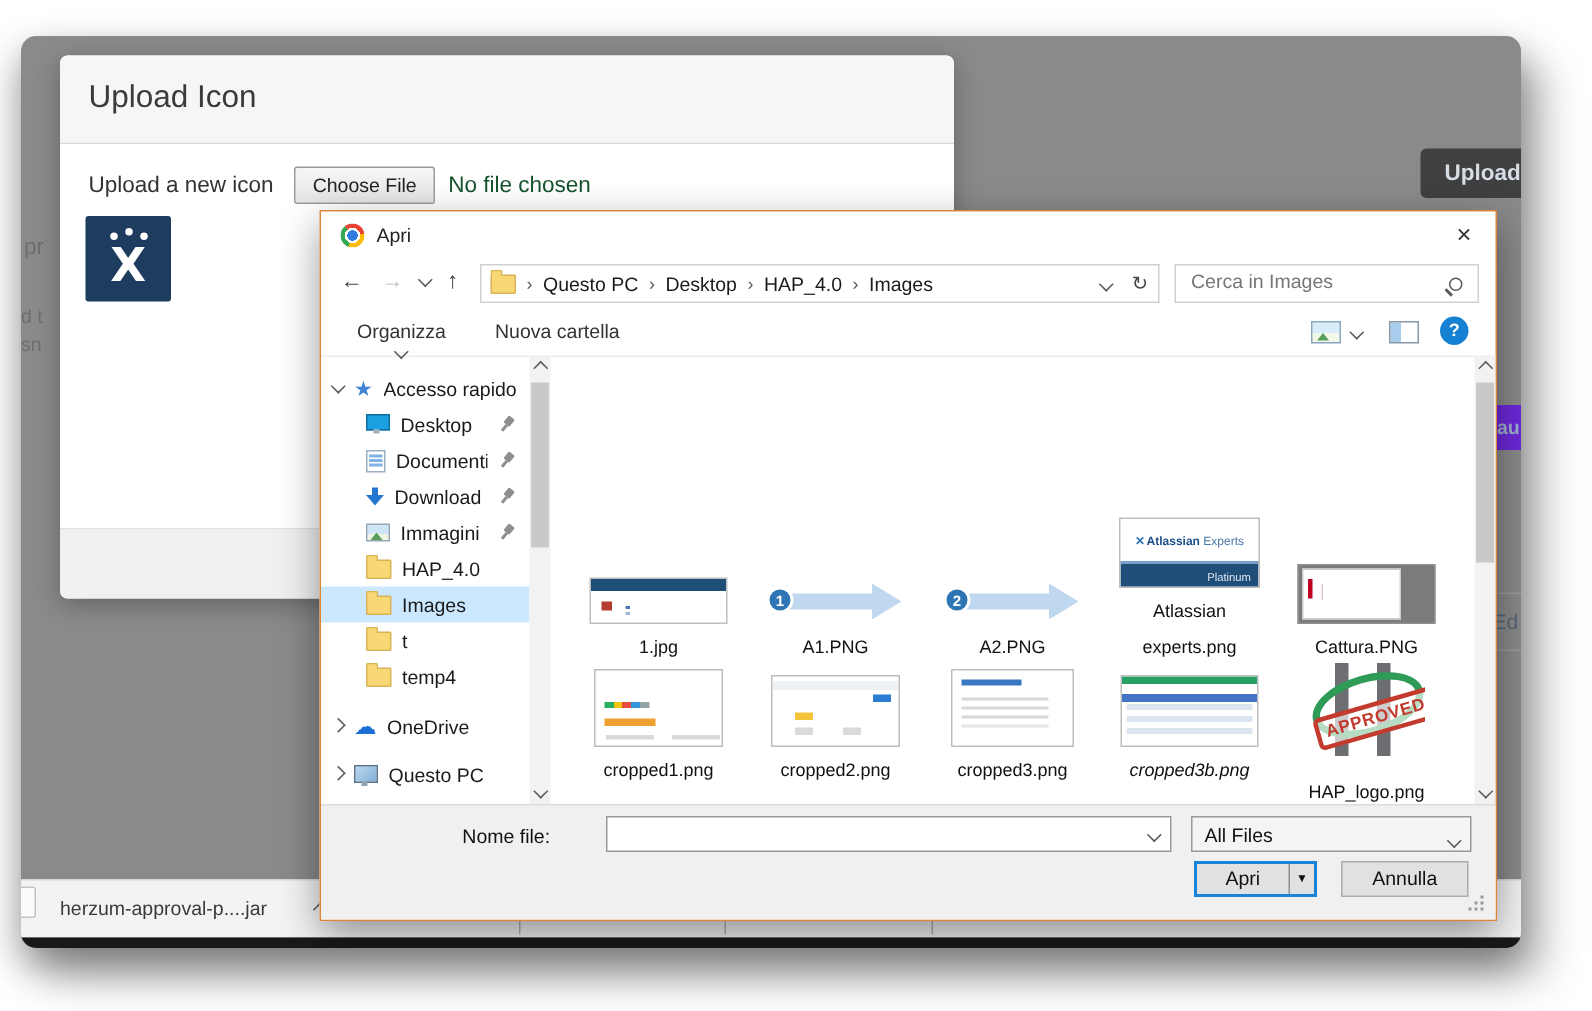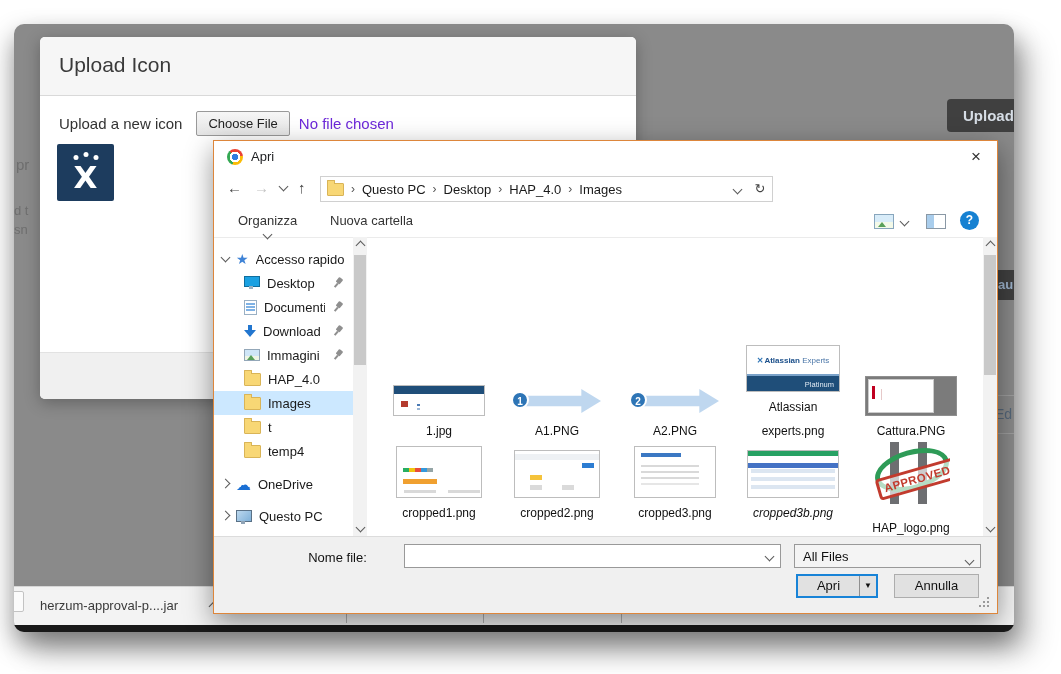--- a/index.html
+++ b/index.html
@@ -3,36 +3,36 @@
 <meta charset="utf-8">
 <style>
   html,body{margin:0;padding:0;background:#fff;}
   .screen{position:relative;width:1061px;height:674px;background:#fff;overflow:hidden;
           font-family:"Liberation Sans",sans-serif;-webkit-font-smoothing:antialiased;}
   
   .bwin{position:absolute;left:14px;top:24px;width:1000px;height:608px;background:#8a8a8a;
         border-radius:10px;overflow:hidden;
         box-shadow:0 12px 26px rgba(0,0,0,.42), 16px 20px 30px rgba(0,0,0,.22);}
   .frag{position:absolute;color:#6e6e6e;font-size:13px;}
-  .frag-btn{position:absolute;left:982px;top:246px;width:18px;height:30px;background:#404040;
+  .frag-btn{position:absolute;left:982px;top:246px;width:18px;height:30px;background:#6d28d9;
             color:#9db3cc;font-size:13px;font-weight:bold;line-height:30px;padding-left:2px;}
   .hline{position:absolute;left:982px;width:18px;height:1px;background:#9e9e9e;}
   .frag-ed{position:absolute;left:981px;top:382px;color:#55677a;font-size:14px;}
   .upload-btn{position:absolute;left:933px;top:75px;width:95px;height:33px;background:#404040;
               border-radius:4px;color:#d6dde5;font-size:15px;font-weight:bold;line-height:33px;
               padding-left:16px;box-sizing:border-box;}
   
   .udlg{position:absolute;left:26px;top:13px;width:596px;height:362px;background:#fff;border-radius:5px;
         box-shadow:0 4px 16px rgba(0,0,0,.28);}
   .udlg-h{height:58px;background:#f6f6f6;border-bottom:1px solid #d9d9d9;border-radius:5px 5px 0 0;}
   .udlg-h span{display:inline-block;margin:16px 0 0 19px;font-size:21px;color:#3a3a3a;}
   .udlg-row{position:absolute;left:19px;top:74px;display:flex;align-items:center;font-size:15px;color:#333;}
   .cfile{margin-left:14px;font-size:13px;color:#222;background:linear-gradient(#f6f6f6,#e5e5e5);
          border:1px solid #999;border-radius:2px;padding:4px 11px;}
-  .nofile{margin-left:9px;color:#6d28d9;}
+  .nofile{margin-left:9px;color:#14532d;}
   .aticon{position:absolute;left:17px;top:107px;width:57px;height:57px;background:#1d3c5e;border-radius:2px;}
   .aticon::before{content:"";position:absolute;left:50%;top:8px;width:5px;height:5px;border-radius:50%;
                   background:#fff;box-shadow:-10px 3px 0 #fff,10px 3px 0 #fff;transform:translateX(-50%);}
   .aticon::after{content:"X";position:absolute;left:0;right:0;top:15px;color:#fff;font-size:31px;
                  font-weight:bold;text-align:center;font-family:"DejaVu Sans",sans-serif;}
   .udlg-f{position:absolute;left:0;right:0;bottom:0;height:46px;background:#f0f0f0;
           border-top:1px solid #e2e2e2;border-radius:0 0 5px 5px;}
   
   .shelf{position:absolute;left:0;right:0;bottom:7px;height:38px;background:#f3f3f3;border-top:1px solid #d6d6d6;z-index:2;}
   .shelf-fragbox{position:absolute;left:-4px;top:4px;width:12px;height:19px;border:1px solid #c3c3c3;border-radius:2px;background:#fbfbfb;}
@@ -231,20 +231,24 @@
           <span class="sep">›</span>
           <span class="crumb">Desktop</span>
           <span class="sep">›</span>
           <span class="crumb">HAP_4.0</span>
           <span class="sep">›</span>
           <span class="crumb">Images</span>
           <span class="cv crumb-cv"></span>
         </div>
         <div class="refbox">↻</div>
 
+        <div class="searchbox">
+          <input type="text" placeholder="Cerca in Images" style="">
+          <span class="mag"></span>
+        </div>
       </div>
 
       <div class="otools">
         <div class="tool" style="left:24px;">
           <span>Organizza</span>
           <span class="cv" style="margin-top:-3px;"></span>
         </div>
         <div class="tool" style="left:116px;">
           <span>Nuova cartella</span>
         </div>

